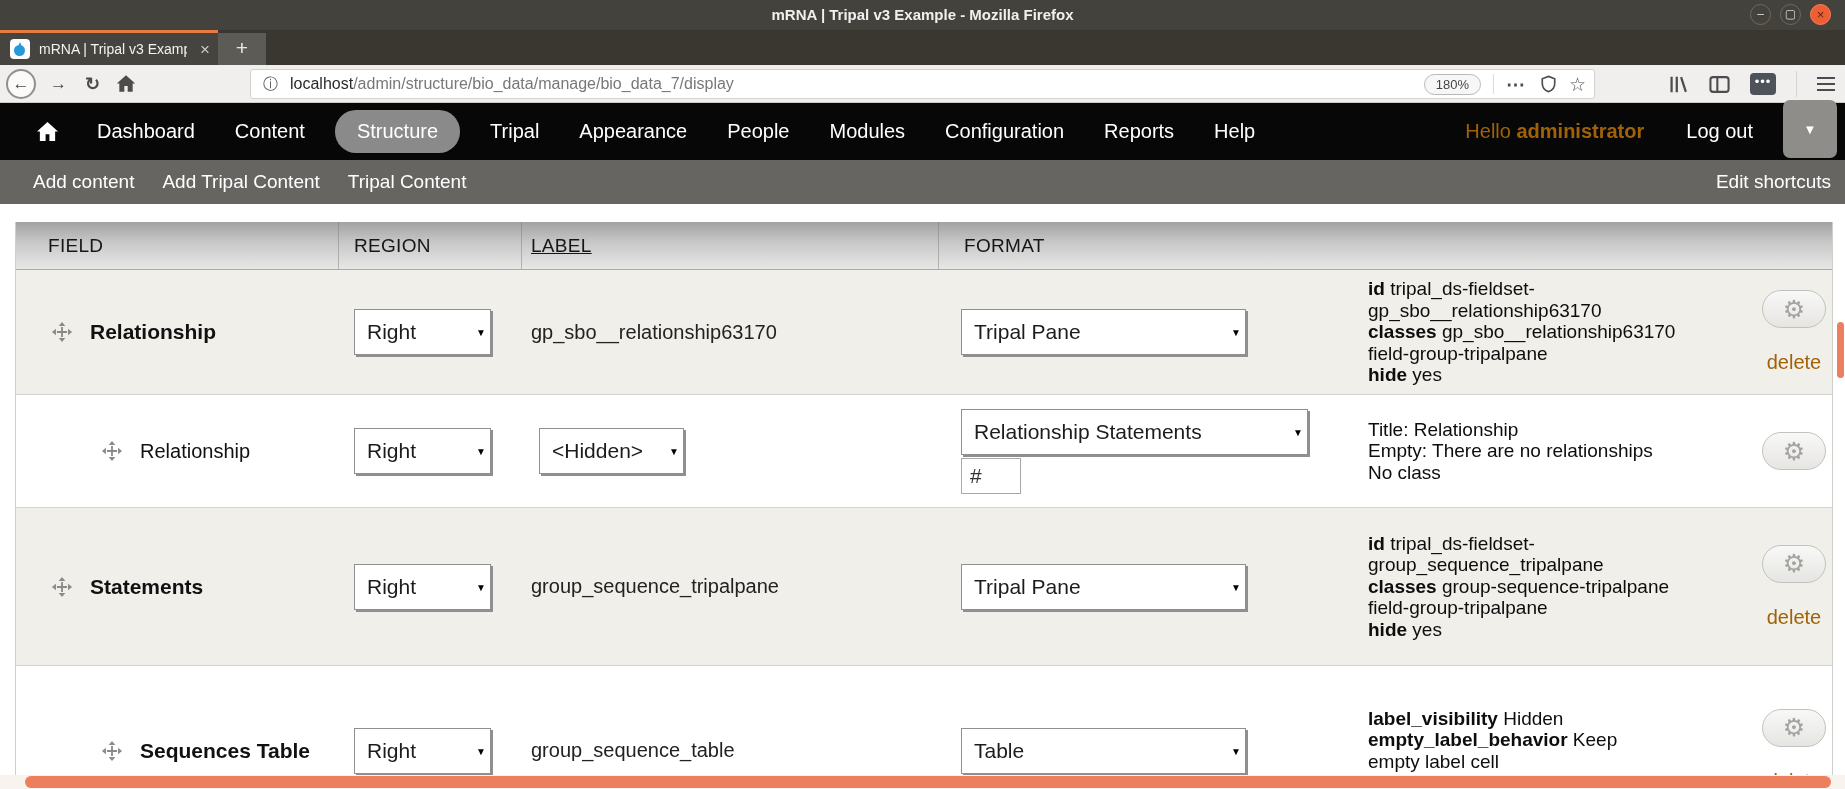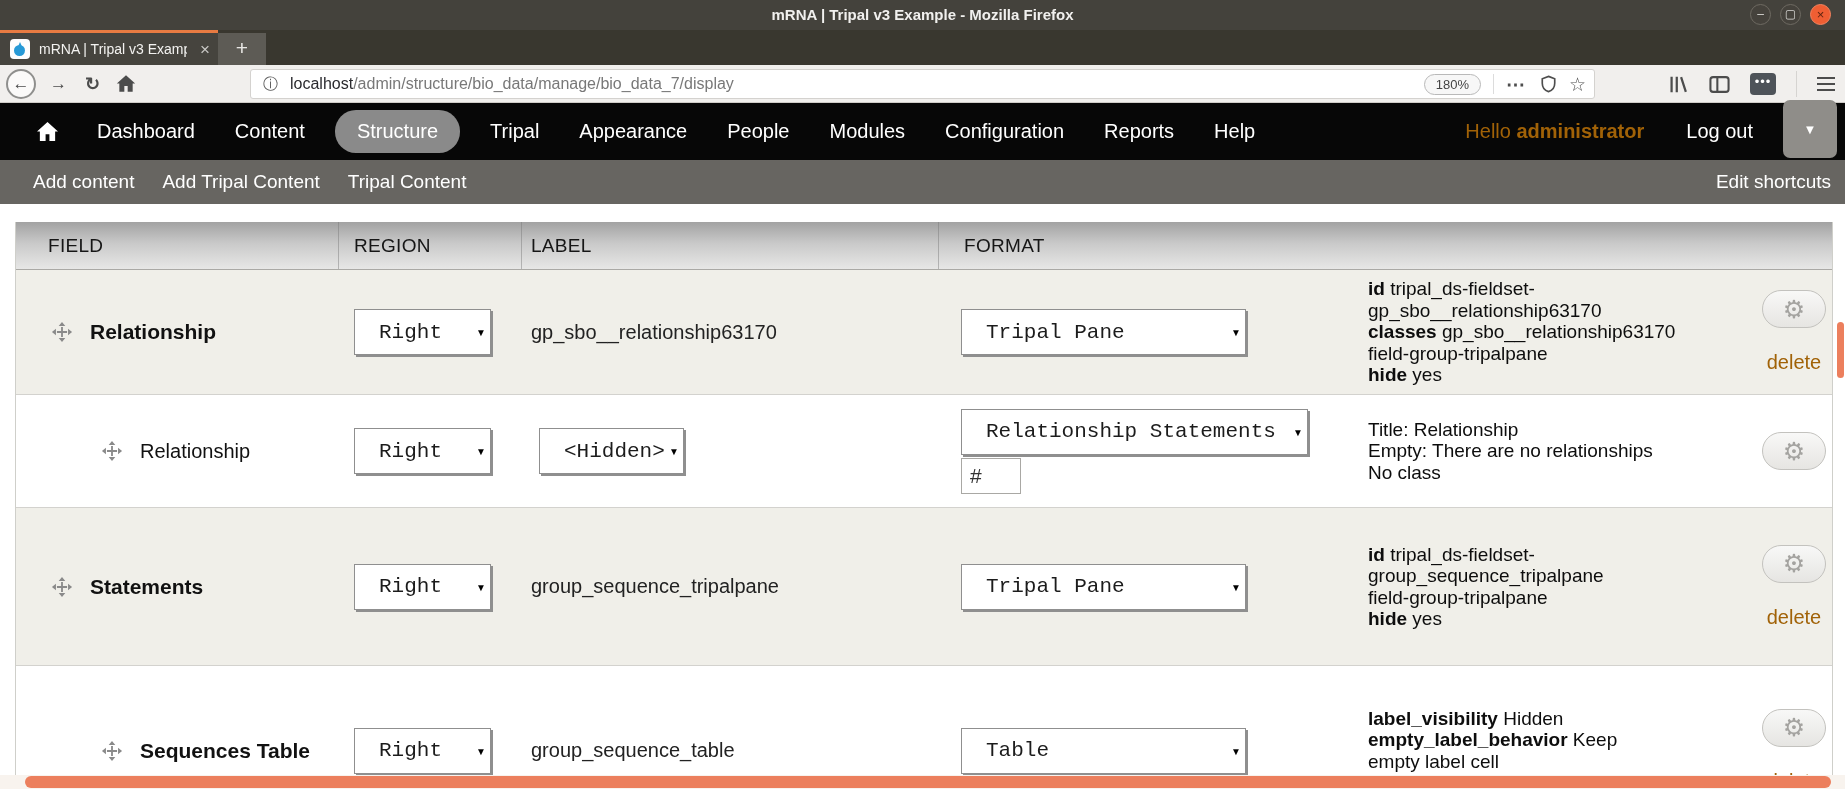--- a/index.html
+++ b/index.html
@@ -74,21 +74,21 @@
   .edit-shortcuts { margin-left:auto; color:#fff; font-size:19px; margin-right:14px; }
 
   
   .field-table { position:absolute; left:15px; top:222px; width:1818px; border-left:1px solid #cfcfca; border-right:1px solid #cfcfca; }
   .trow { display:grid; grid-template-columns:323px 183px 417px 407px 390px 98px; }
   .thead { height:48px; background:linear-gradient(180deg,#a2a2a2 0%,#c9c9c9 45%,#e7e7e6 100%);
            border-bottom:1px solid #aaa9a5; }
   .th { display:flex; align-items:center; font-size:19px; color:#161616; letter-spacing:0.3px; }
   .th-field { padding-left:32px; border-right:1px solid rgba(120,120,120,.45); }
   .th-region { padding-left:15px; border-right:1px solid rgba(120,120,120,.45); }
-  .th-label { padding-left:9px; border-right:1px solid rgba(120,120,120,.45); }
+  .th-label { padding-left:9px; border-right:1px solid rgba(120,120,120,.45);text-decoration:underline; }
   .th-format { padding-left:25px; }
 
   .frow { border-top:1px solid #d3d2ce; }
   .frow:first-of-type { border-top:none; }
   .row-beige { background:#f0efe9; }
   .row-white { background:#ffffff; }
   .cell { display:flex; align-items:center; overflow:visible; }
   .cell-field { }
   .drag-handle { margin-left:35px; display:flex; cursor:move; flex:0 0 auto; }
   .row-indent .drag-handle { margin-left:85px; }
@@ -106,21 +106,21 @@
   .sum-line { white-space:pre; }
   .sum-line b { font-weight:bold; }
   .cell-ops { flex-direction:column; justify-content:center; align-items:center; padding-left:18px; }
   .gear-btn { width:64px; height:38px; border-radius:19px; border:1px solid #c3c2be; background:linear-gradient(180deg,#f8f8f7,#e6e5e2);
               display:flex; align-items:center; justify-content:center; color:#a4a3a0; font-size:25px; cursor:pointer; }
   .delete-link { margin-top:23px; color:#a16207; font-size:20px; cursor:pointer; }
 
   
   .sel { position:relative; height:46px; background:#fff; border:1px solid #8f8f8f;
          box-shadow:2px 2px 0 #8f8f8f; display:flex; align-items:center; flex:0 0 auto; }
-  .sel-text { font-size:21px; color:#1c1c1c; padding-left:24px; white-space:nowrap;font-family:Liberation Mono, monospace; }
+  .sel-text { font-size:21px; color:#1c1c1c; padding-left:12px; white-space:nowrap; }
   .sel-arrow { position:absolute; right:4px; top:50%; transform:translateY(-50%); font-size:10px; color:#000; }
 
   
   .vscroll-thumb { position:absolute; right:1px; top:322px; width:7px; height:56px; background:#ec7f5d; border-radius:4px; z-index:9; }
   .hscroll-track { position:absolute; left:0; bottom:0; width:1845px; height:14px; background:#f8f3ee; z-index:8; }
   .hscroll-thumb { position:absolute; left:25px; bottom:1px; width:1806px; height:12px; background:#ec7f5d; border-radius:6px; z-index:9; }
 
   svg { display:block; }
 </style>
 </head>
@@ -348,20 +348,21 @@
         <div class="sel" style="width: 285px;">
           <span class="sel-text">Tripal Pane</span>
           <span class="sel-arrow">▼</span>
         </div>
 
       </div>
       <div class="cell cell-summary">
         <div class="sum-box">
               <div class="sum-line"><b>id</b><span> tripal_ds-fieldset-</span></div>
               <div class="sum-line"><span>group_sequence_tripalpane</span></div>
+              <div class="sum-line"><b>classes</b><span> group-sequence-tripalpane</span></div>
               <div class="sum-line"><span>field-group-tripalpane</span></div>
               <div class="sum-line"><b>hide</b><span> yes</span></div>
             </div>
       </div>
       <div class="cell cell-ops">
         <div class="gear-btn">
               <span>⚙</span>
             </div>
         <span class="delete-link">delete</span>
       </div>

